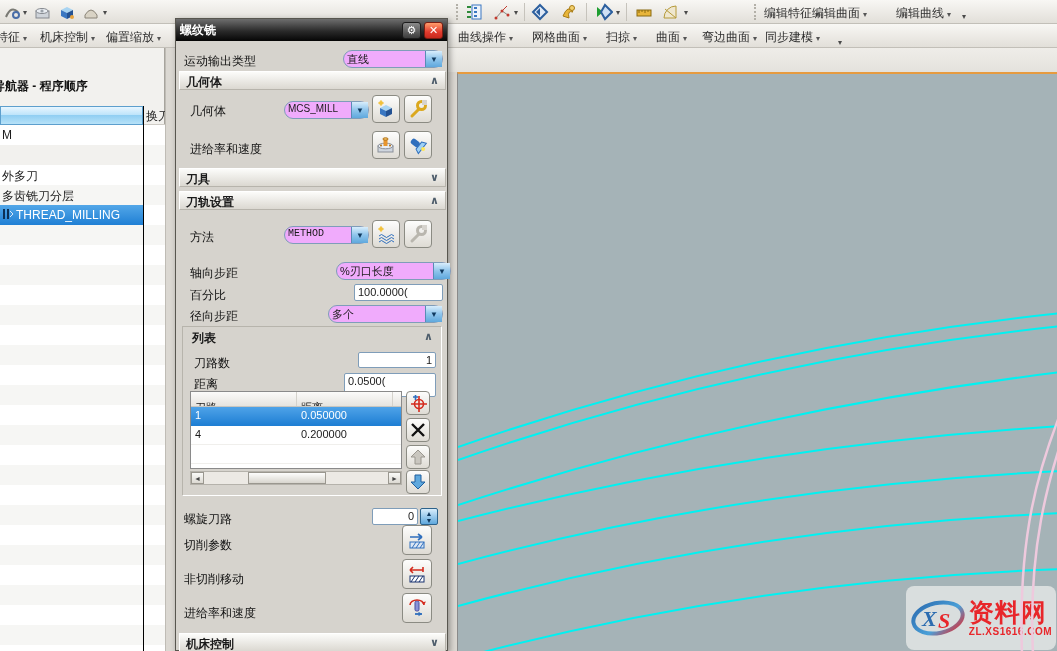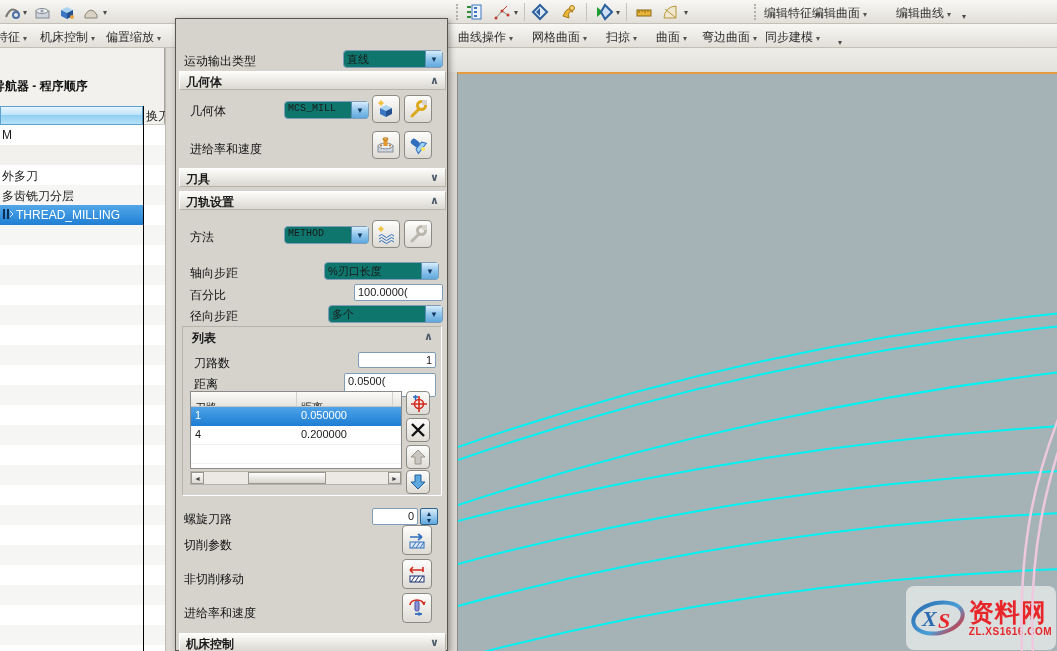--- a/index.html
+++ b/index.html
@@ -48,21 +48,21 @@
   
   #dialog { left:175px; top:18px; width:273px; height:633px; background:#d6d3cd; border:1px solid #58564f; box-shadow:2px 2px 6px rgba(0,0,0,0.35); z-index:10; }
   #dlg-titlebar { left:0; top:0; width:271px; height:22px; background:linear-gradient(#6e6e6e,#2a2a2a 55%,#050505); display:flex; align-items:center; padding:0 4px; }
   #dlg-title { color:#fff; font-weight:bold; flex:1; }
   .dlgbtn { width:19px; height:17px; border-radius:3px; display:flex; align-items:center; justify-content:center; color:#fff; font-size:11px; margin-left:3px; }
   #dlg-gear { background:linear-gradient(#8a8a8a,#3c3c3c); border:1px solid #1c1c1c; }
   #dlg-close { background:linear-gradient(#ff9d6b,#e23b2e 60%,#c62a1e); border:1px solid #7c1d12; font-weight:bold; }
   .dlabel { white-space:nowrap; color:#111; }
   .sechdr { left:3px; width:267px; height:19px; background:linear-gradient(#fcfcfa,#dbd8d1); border:1px solid #b7b4ac; border-left-color:#fff; border-top-color:#fff; font-weight:bold; padding:2px 4px 0 6px; }
   .sechdr .chev { position:absolute; right:6px; top:2px; font-weight:bold; color:#4e5d6b; font-size:11px; }
-  .dd { background:#0f766e; border:1px solid #7f9db9; border-radius:4px; display:flex; }
+  .dd { background:#f0abfc; border:1px solid #7f9db9; border-radius:9px; display:flex; }
   .dd .ddtext { flex:1; padding:1px 2px 0 3px; overflow:hidden; white-space:nowrap; font-size:11px; }
   .dd .ddarrow { width:17px; background:linear-gradient(#d8edfc,#8fc5ec 50%,#5fa8dd); border-left:1px solid #5a8bb4; color:#10395f; font-size:8px; display:flex; align-items:center; justify-content:center; }
   .nfield { background:#fff; border:1px solid #7f9db9; border-radius:2px; padding:1px 3px 0 3px; font-size:11px; overflow:hidden; white-space:nowrap; }
   .right { text-align:right; }
   .ibtn { background:linear-gradient(#fdfdfc,#dedbd4); border:1px solid #8b8b83; border-radius:4px; display:flex; align-items:center; justify-content:center; }
   .listbox { left:6px; top:307px; width:260px; height:170px; border:1px solid #b7b4ac; border-right-color:#fff; border-bottom-color:#fff; background:#d6d3cd; }
   #list-hdr { left:8px; top:309px; width:256px; height:18px; font-weight:bold; padding:2px 0 0 8px; }
   #list-chev { position:absolute; right:14px; top:311px; font-weight:bold; color:#4e5d6b; font-size:11px; }
   
   #ptable { left:14px; top:372px; width:212px; height:78px; background:#fff; border:1px solid #8a8a8a; }
@@ -243,34 +243,39 @@
       <path d="M 18,580 Q 300,506 604,495"></path>
     </g>
     <g fill="none" stroke="#eec9dd" stroke-width="2.5">
       <path d="M 612,316 C 578,395 560,465 564,580"></path>
       <path d="M 614,336 C 588,408 570,478 575,580"></path>
     </g>
   </svg>
 </div>
 
 <div id="dialog" class="abs">
+  <div id="dlg-titlebar" class="abs">
+    <span id="dlg-title">螺纹铣</span>
+    <span class="dlgbtn" id="dlg-gear">⚙</span>
+    <span class="dlgbtn" id="dlg-close">✕</span>
+  </div>
 
   <div class="abs dlabel" style="left:8px;top:34px">运动输出类型</div>
   <div class="abs dd" style="left:167px;top:31px;width:100px;height:18px">
     <span class="ddtext">直线</span>
       <span class="ddarrow">▼</span>
   </div>
 
   <div class="abs sechdr" style="top:52px">
     <span>几何体</span><span class="chev">∧</span>
   </div>
 
   <div class="abs dlabel" style="left:14px;top:84px">几何体</div>
   <div class="abs dd" style="left:108px;top:82px;width:85px;height:18px">
-    <span class="ddtext" style="font-family:Liberation Mono, monospace;font-size:10px">MCS_MILL</span>
+    <span class="ddtext" style="font-family:Liberation Sans, sans-serif;font-size:10px">MCS_MILL</span>
       <span class="ddarrow">▼</span>
   </div>
   <div class="abs ibtn" style="left:196px;top:76px;width:28px;height:28px">
     <svg width="20" height="20">
         <polygon points="4,9 10,6 16,9 10,12" fill="#a8d4f2"></polygon>
         <polygon points="4,9 10,12 10,18 4,15" fill="#3a77c2"></polygon>
         <polygon points="16,9 10,12 10,18 16,15" fill="#245293"></polygon>
         <circle cx="5" cy="4" r="2" fill="#f2c13a"></circle>
         <path d="M5 1 v6 M2 4 h6" stroke="#f2c13a" stroke-width="1"></path>
       </svg>
@@ -327,21 +332,21 @@
   </div>
   <div class="abs ibtn" style="left:228px;top:201px;width:28px;height:28px">
     <svg width="20" height="20">
         <path d="M4 17 L11 10" stroke="#b9b6ae" stroke-width="3" stroke-linecap="round"></path>
         <circle cx="13.5" cy="6.5" r="4" fill="none" stroke="#b9b6ae" stroke-width="3"></circle>
         <rect x="14" y="1" width="5" height="5" fill="#d6d3cd"></rect>
       </svg>
   </div>
 
   <div class="abs dlabel" style="left:14px;top:246px">轴向步距</div>
-  <div class="abs dd" style="left:148px;top:243px;width:115px;height:18px">
+  <div class="abs dd" style="left:160px;top:243px;width:115px;height:18px">
     <span class="ddtext">%刃口长度</span>
       <span class="ddarrow">▼</span>
   </div>
 
   <div class="abs dlabel" style="left:14px;top:268px">百分比</div>
   <div class="abs nfield" style="left:178px;top:265px;width:89px;height:17px">100.0000(</div>
 
   <div class="abs dlabel" style="left:14px;top:289px">径向步距</div>
   <div class="abs dd" style="left:152px;top:286px;width:115px;height:18px">
     <span class="ddtext">多个</span>

